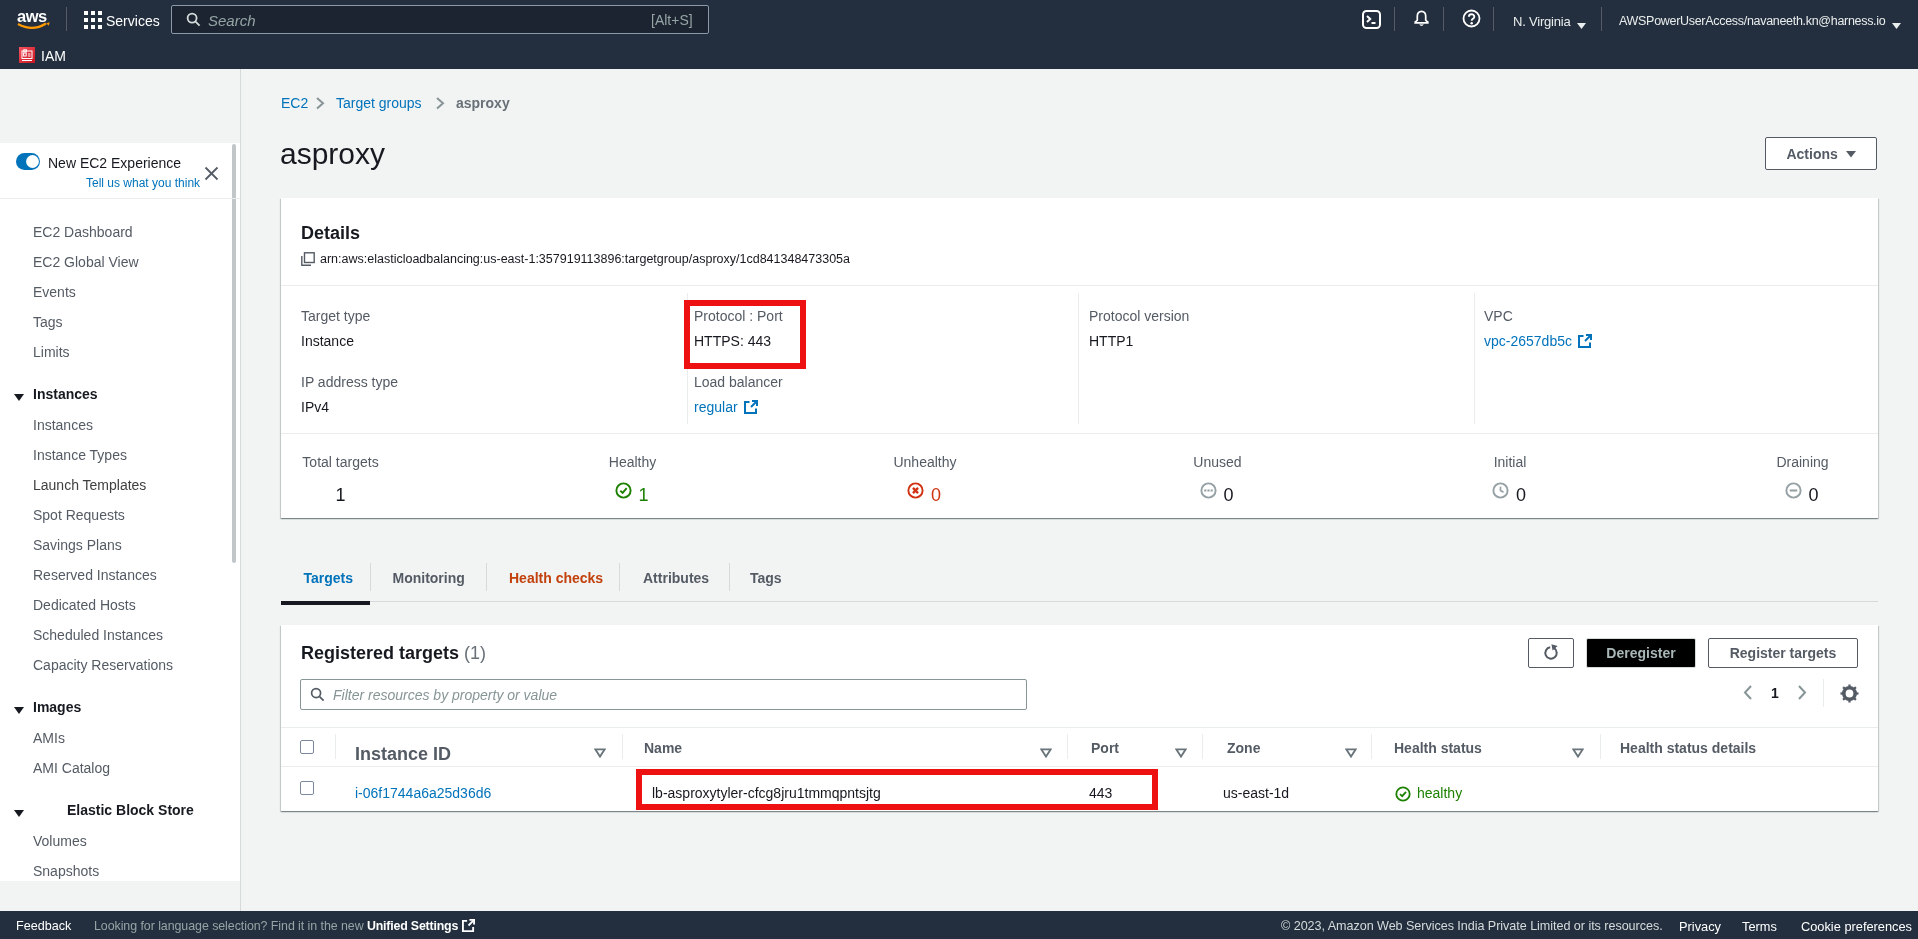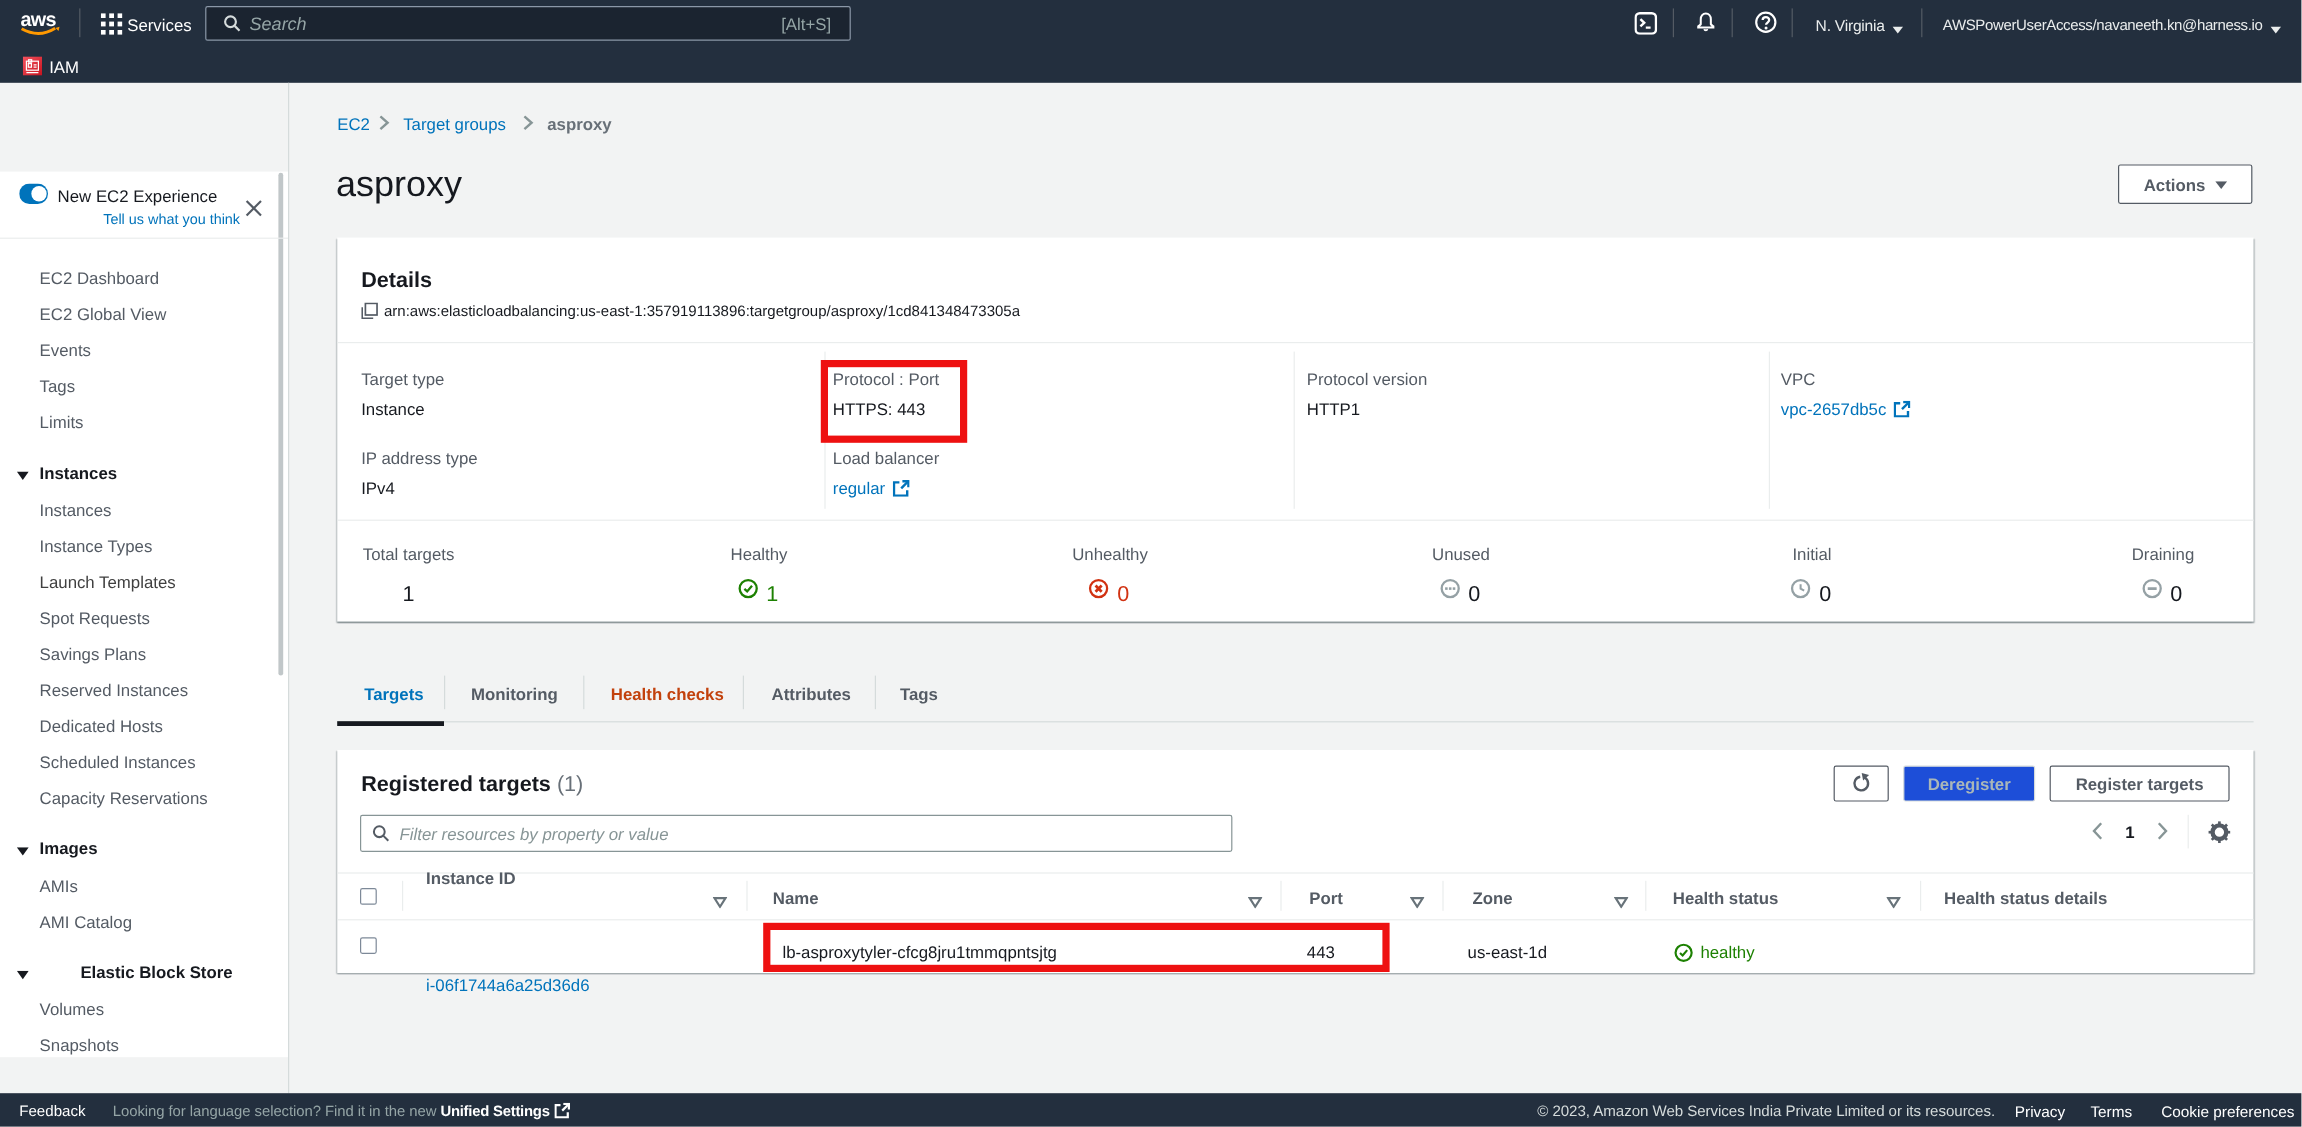--- a/index.html
+++ b/index.html
@@ -283,21 +283,21 @@
   </div>
 
 <div id="regcard">
     <div class="abs" style="left:281px;top:625px;width:1597px;height:186px;background:#fff;box-shadow:0 1px 1px 0 rgba(0,28,36,0.3), 1px 1px 1px 0 rgba(0,28,36,0.15), -1px 1px 1px 0 rgba(0,28,36,0.15);"></div>
     <div class="abs" style="left:301px;top:643px;font-size:18px;"><span class="bold" style="color:#16191f;">Registered targets</span> <span style="color:#687078;">(1)</span></div>
     <div class="btn" style="left:1528px;top:638px;width:46px;height:30px;"></div>
     <div class="abs" style="left:1542px;top:644px;"><svg width="18" height="18" viewBox="0 0 18 18">
         <path d="M12.2 4.2 A5.7 5.7 0 1 1 8.2 3.3" fill="none" stroke="#545b64" stroke-width="2"></path>
         <path d="M9.4 0.2 L15.6 1.9 L10.6 6.4 Z" fill="#545b64"></path>
       </svg></div>
-    <div class="abs" style="left:1586px;top:638px;width:110px;height:30px;background:#1d4ed8;border:1px solid #d5dbdb;border-radius:2px;color:#aab7b8;font-weight:bold;font-size:14px;text-align:center;line-height:28px;">Deregister</div>
+    <div class="abs" style="left:1586px;top:638px;width:110px;height:30px;background:#000000;border:1px solid #d5dbdb;border-radius:2px;color:#aab7b8;font-weight:bold;font-size:14px;text-align:center;line-height:28px;">Deregister</div>
     <div class="btn" style="left:1708px;top:638px;width:150px;height:30px;line-height:28px;">Register targets</div>
     <div class="abs" style="left:1742px;top:684px;"><svg width="11" height="17">
         <path d="M9 2 L3 8.5 L9 15" fill="none" stroke="#879596" stroke-width="2"></path>
       </svg></div>
     <div class="abs bold" style="left:1771px;top:685px;font-size:14px;color:#16191f;">1</div>
     <div class="abs" style="left:1797px;top:684px;"><svg width="11" height="17">
         <path d="M2 2 L8 8.5 L2 15" fill="none" stroke="#879596" stroke-width="2"></path>
       </svg></div>
     <div class="abs" style="left:1823px;top:679px;width:1px;height:28px;background:#eaeded;"></div>
     <div class="abs" style="left:1840px;top:684px;"><svg width="19" height="19" viewBox="0 0 24 24">
@@ -319,21 +319,21 @@
     <div class="abs" style="left:333px;top:687px;font-size:14px;font-style:italic;color:#879596;">Filter resources by property or value</div>
     <div class="hline" style="left:281px;top:727px;width:1597px;"></div>
     <div class="hline" style="left:281px;top:766px;width:1597px;"></div>
     <div class="abs" style="left:335px;top:734px;width:1px;height:25px;background:#eaeded;"></div>
     <div class="abs" style="left:622px;top:734px;width:1px;height:25px;background:#eaeded;"></div>
     <div class="abs" style="left:1067px;top:734px;width:1px;height:25px;background:#eaeded;"></div>
     <div class="abs" style="left:1202px;top:734px;width:1px;height:25px;background:#eaeded;"></div>
     <div class="abs" style="left:1371px;top:734px;width:1px;height:25px;background:#eaeded;"></div>
     <div class="abs" style="left:1600px;top:734px;width:1px;height:25px;background:#eaeded;"></div>
     <div class="abs" style="left:300px;top:740px;width:14px;height:14px;border:1.5px solid #7d8998;border-radius:2px;background:#fff;"></div>
-    <div class="abs bold" style="left:355px;top:724px;font-size:14px;color:#545b64;">Instance ID</div>
+    <div class="abs bold" style="left:355px;top:744px;font-size:18px;color:#545b64;">Instance ID</div>
     <div class="abs" style="left:594px;top:744px;"><svg width="12" height="10">
         <path d="M1.4 1.4 L10.6 1.4 L6 8.6 Z" fill="none" stroke="#68737a" stroke-width="1.8"></path>
       </svg></div>
     <div class="abs bold" style="left:644px;top:740px;font-size:14px;color:#545b64;">Name</div>
     <div class="abs" style="left:1040px;top:744px;"><svg width="12" height="10">
         <path d="M1.4 1.4 L10.6 1.4 L6 8.6 Z" fill="none" stroke="#68737a" stroke-width="1.8"></path>
       </svg></div>
     <div class="abs bold" style="left:1091px;top:740px;font-size:14px;color:#545b64;">Port</div>
     <div class="abs" style="left:1175px;top:744px;"><svg width="12" height="10">
         <path d="M1.4 1.4 L10.6 1.4 L6 8.6 Z" fill="none" stroke="#68737a" stroke-width="1.8"></path>
@@ -341,21 +341,21 @@
     <div class="abs bold" style="left:1227px;top:740px;font-size:14px;color:#545b64;">Zone</div>
     <div class="abs" style="left:1345px;top:744px;"><svg width="12" height="10">
         <path d="M1.4 1.4 L10.6 1.4 L6 8.6 Z" fill="none" stroke="#68737a" stroke-width="1.8"></path>
       </svg></div>
     <div class="abs bold" style="left:1394px;top:740px;font-size:14px;color:#545b64;">Health status</div>
     <div class="abs" style="left:1572px;top:744px;"><svg width="12" height="10">
         <path d="M1.4 1.4 L10.6 1.4 L6 8.6 Z" fill="none" stroke="#68737a" stroke-width="1.8"></path>
       </svg></div>
     <div class="abs bold" style="left:1620px;top:740px;font-size:14px;color:#545b64;">Health status details</div>
     <div class="abs" style="left:300px;top:781px;width:14px;height:14px;border:1.5px solid #7d8998;border-radius:2px;background:#fff;"></div>
-    <div class="abs" style="left:355px;top:785px;font-size:14px;color:#0073bb;margin-top:28px;">i-06f1744a6a25d36d6</div>
+    <div class="abs" style="left:355px;top:785px;font-size:14px;color:#0073bb;">i-06f1744a6a25d36d6</div>
     <div class="abs" style="left:652px;top:785px;font-size:14px;color:#16191f;">lb-asproxytyler-cfcg8jru1tmmqpntsjtg</div>
     <div class="abs" style="left:1089px;top:785px;font-size:14px;color:#16191f;">443</div>
     <div class="abs" style="left:1223px;top:785px;font-size:14px;color:#16191f;">us-east-1d</div>
     <div class="abs" style="left:1395px;top:786px;"><svg width="16" height="16" viewBox="0 0 16 16">
         <circle cx="8" cy="8" r="6.7" fill="none" stroke="#1d8102" stroke-width="1.8"></circle>
         <path d="M5 8.2 L7.2 10.2 L11 5.8" fill="none" stroke="#1d8102" stroke-width="1.8"></path>
       </svg></div>
     <div class="abs" style="left:1417px;top:785px;font-size:14px;color:#1d8102;">healthy</div>
     <div class="redbox" style="left:636px;top:769px;width:522px;height:41px;"></div>
   </div>

